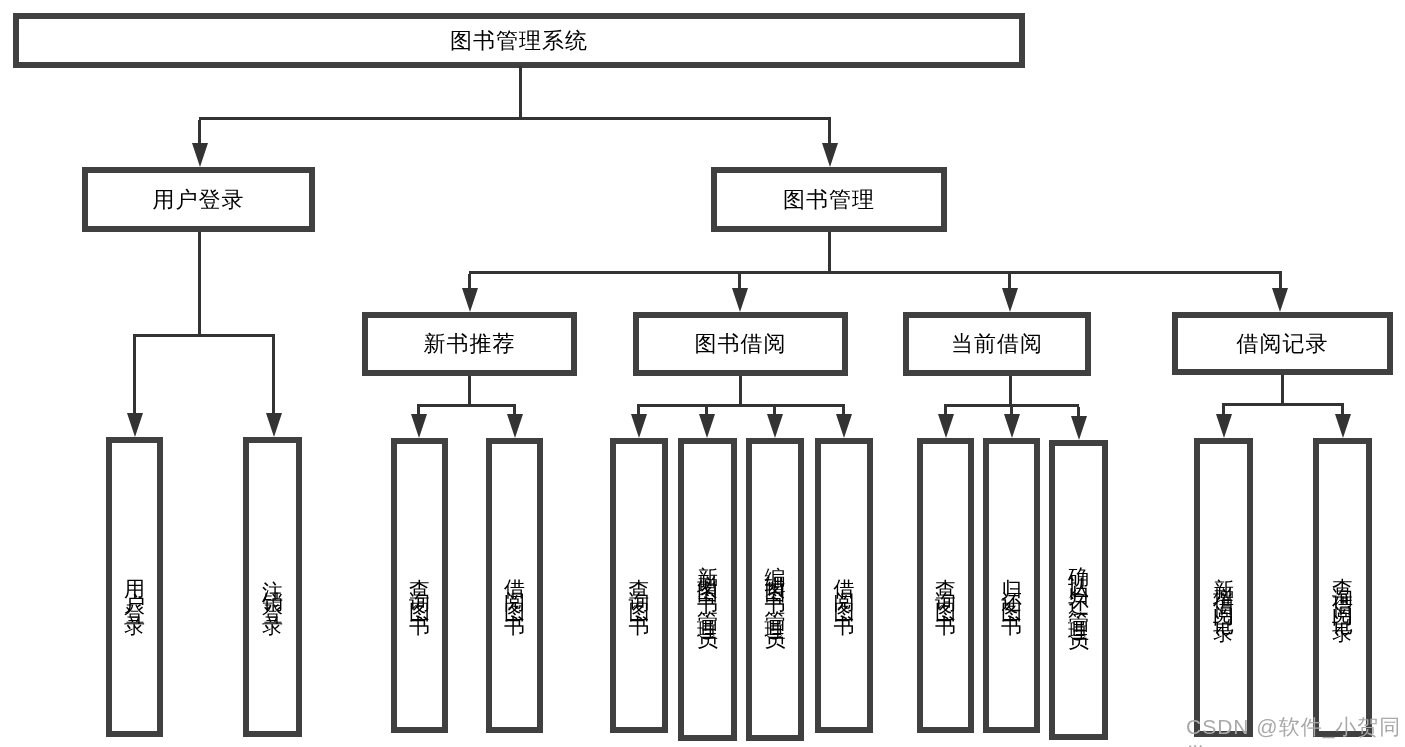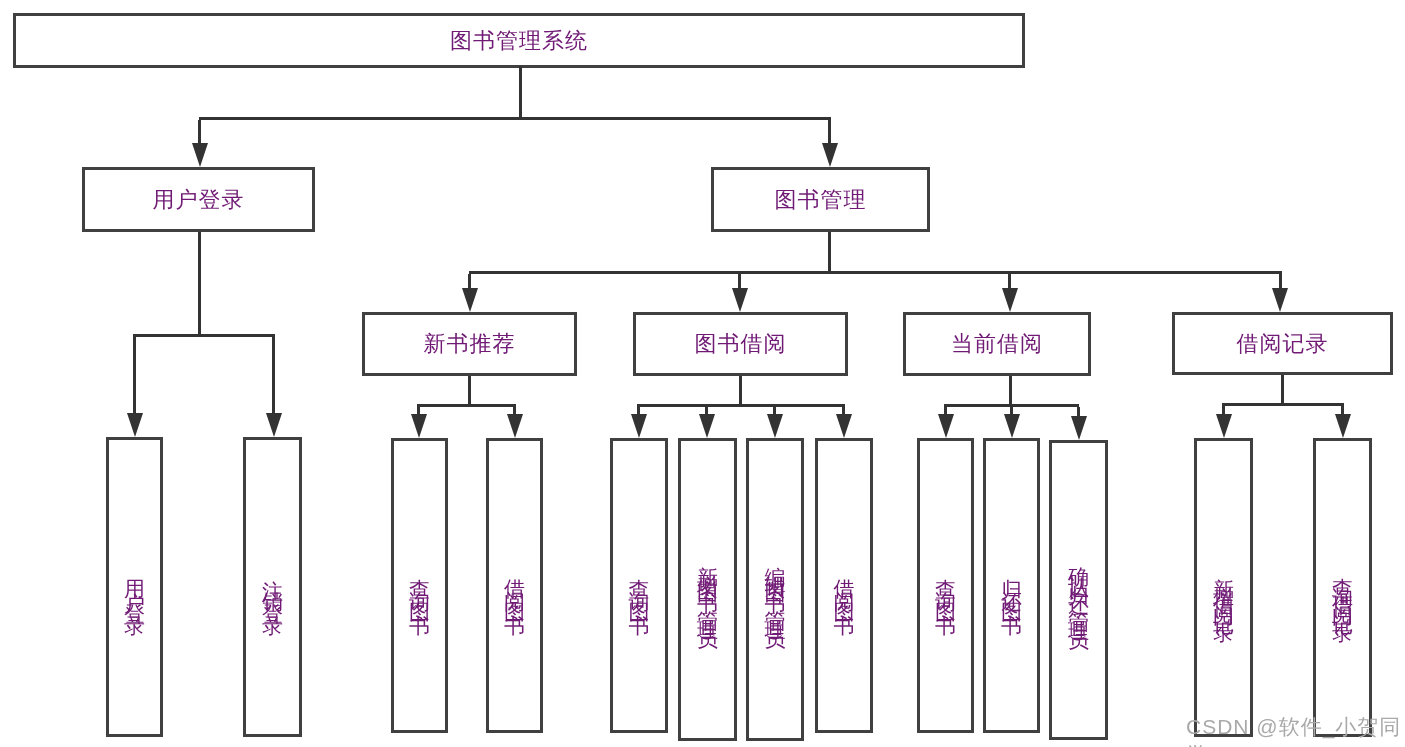--- a/index.html
+++ b/index.html
@@ -1,23 +1,23 @@
 <!DOCTYPE html>
 <html><head>
 <meta charset="utf-8">
 <style>
   * { margin:0; padding:0; box-sizing:border-box; }
   html,body { background:#ffffff; }
   body { font-family:"Liberation Sans","DejaVu Sans",sans-serif; }
   .canvas { position:relative; width:1405px; height:747px; background:#ffffff; overflow:hidden; }
 
   .box {
-    position:absolute; background:#ffffff; border:3px solid #404040;
+    position:absolute; background:#ffffff; border:6px solid #404040;
     display:flex; align-items:center; justify-content:center;
-    color:#701a75;
+    color:#000000;
   }
   .hbox { font-size:22px; letter-spacing:1px; }
   .vtext { writing-mode:vertical-rl; text-orientation:mixed; font-size:21px; letter-spacing:9px; }
   .vtext.sp { letter-spacing:12px; }
 
   .line { position:absolute; background:#333333; }
   .arr {
     position:absolute; width:0; height:0;
     border-left:8px solid transparent; border-right:8px solid transparent;
     border-top:24px solid #333333;
@@ -36,21 +36,21 @@
   <div class="line" style="left:519px; top:66px; width:3px; height:53px;"></div>
   <div class="line" style="left:199px; top:117px; width:632px; height:3px;"></div>
   <div class="line" style="left:198px; top:120px; width:3px; height:24px;"></div>
   <div class="arr" style="left:192px; top:143px;"></div>
   <div class="line" style="left:828px; top:120px; width:3px; height:24px;"></div>
   <div class="arr" style="left:822px; top:143px;"></div>
 
   <div class="box hbox" style="left:82px; top:167px; width:233px; height:65px;">
     <span>用户登录</span>
   </div>
-  <div class="box hbox" style="left:711px; top:167px; width:219px; height:65px;">
+  <div class="box hbox" style="left:711px; top:167px; width:236px; height:65px;">
     <span>图书管理</span>
   </div>
 
   <div class="line" style="left:198px; top:232px; width:3px; height:104px;"></div>
   <div class="line" style="left:133px; top:334px; width:142px; height:3px;"></div>
   <div class="line" style="left:133px; top:337px; width:3px; height:76px;"></div>
   <div class="arr" style="left:127px; top:413px;"></div>
   <div class="line" style="left:272px; top:337px; width:3px; height:76px;"></div>
   <div class="arr" style="left:266px; top:413px;"></div>
 

